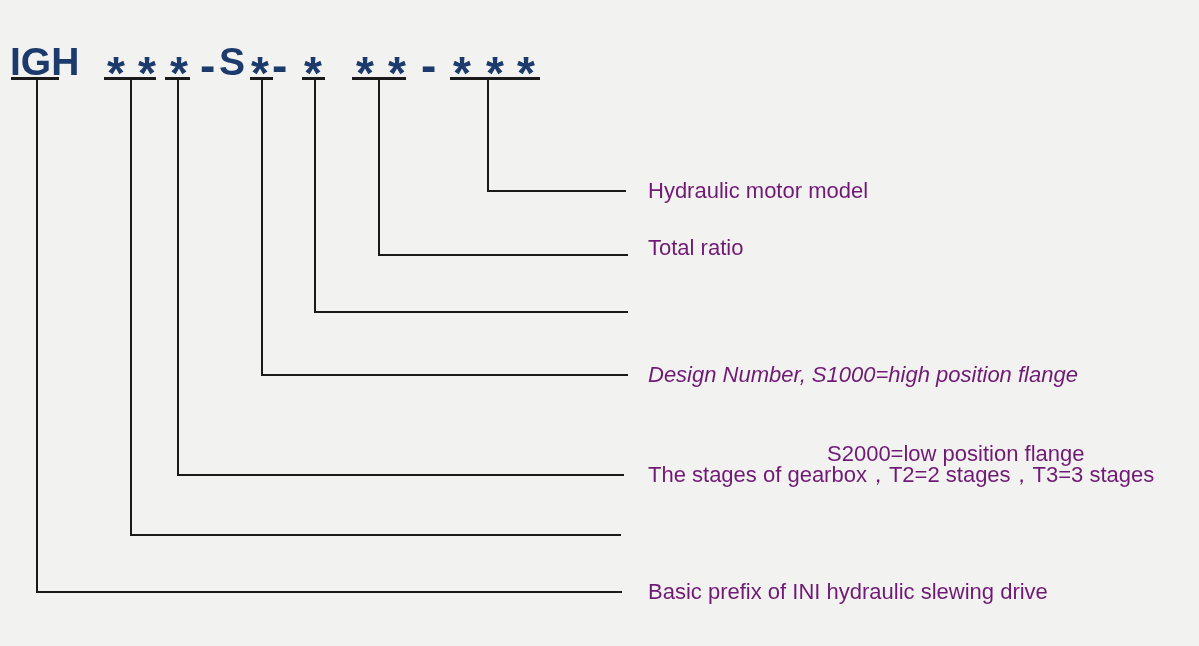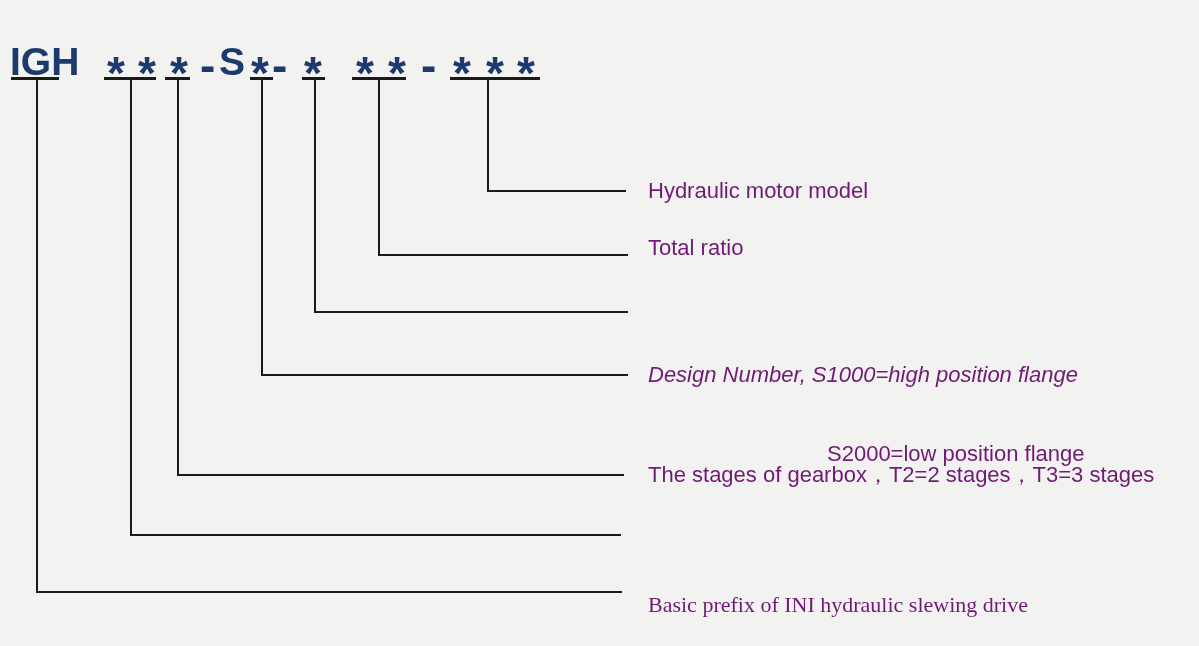--- a/index.html
+++ b/index.html
@@ -113,15 +113,15 @@
   <div class="hline" style="left:261px; top:374px; width:367px;"></div>
   <div class="hline" style="left:177px; top:474px; width:447px;"></div>
   <div class="hline" style="left:130px; top:534px; width:491px;"></div>
   <div class="hline" style="left:36px;  top:591px; width:586px;"></div>
 
   <div class="lbl" style="top:177px;">Hydraulic motor model</div>
   <div class="lbl" style="top:234px;">Total ratio</div>
   <div class="lbl" style="top:361px;font-style:italic;">Design Number, S1000=high position flange</div>
   <div class="lbl" style="top:408px; left:827px;margin-top:32px;">S2000=low position flange</div>
   <div class="lbl" style="top:461px;text-align:center;">The stages of gearbox，T2=2 stages，T3=3 stages</div>
-  <div class="lbl" style="top:591px;font-family:Liberation Serif, serif;">Basic prefix of INI hydraulic slewing drive</div>
+  <div class="lbl" style="top:578px;">Basic prefix of INI hydraulic slewing drive</div>
 
 </div>
 
 </body></html>

